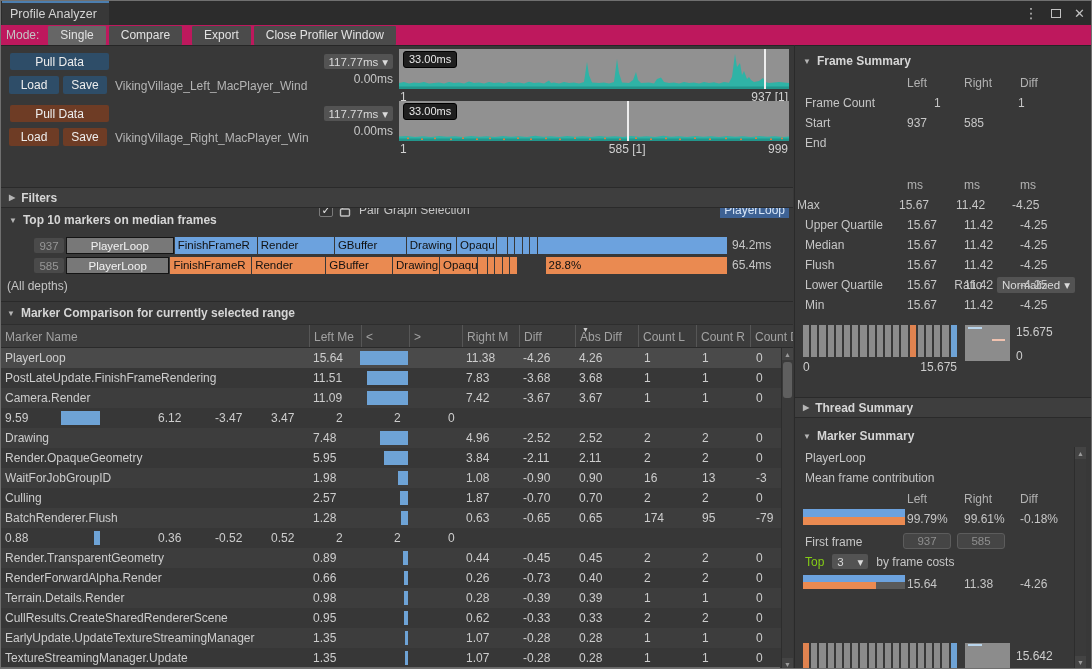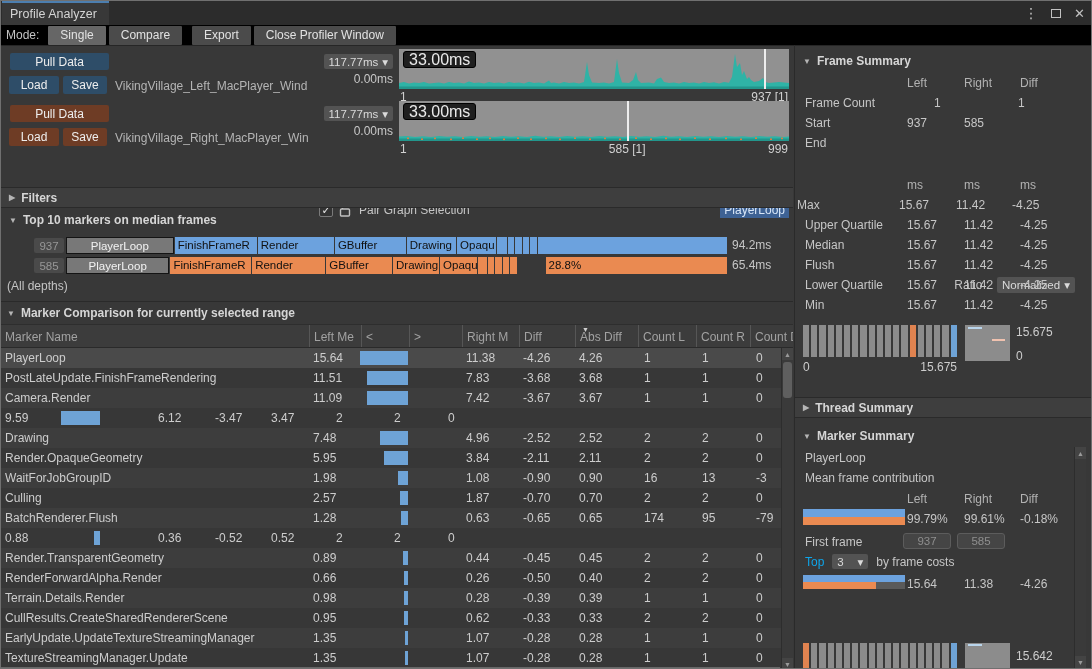--- a/index.html
+++ b/index.html
@@ -8,37 +8,37 @@
 
   
   .titlebar{position:absolute;left:0;top:0;width:100%;height:24px;background:#2c2c2c;}
   .doc-tab{position:absolute;left:1px;top:0;width:107px;height:24px;background:#383838;border-top:2px solid #4c7eaf;color:#d4d4d4;display:flex;align-items:center;padding-left:8px;font-size:12.5px;}
   .win-icons{position:absolute;right:6px;top:0;height:24px;display:flex;align-items:center;gap:13px;color:#c2c2c2;}
   .kebab{font-size:14px;line-height:1;}
   .maxbox{width:10px;height:9px;border:1.5px solid #c2c2c2;}
   .closex{font-size:13px;line-height:1;}
 
   
-  .toolbar{position:absolute;left:0;top:24px;width:100%;height:21px;background:#000000;border-bottom:1px solid #262626;display:flex;align-items:center;padding-left:5px;gap:3px;}
+  .toolbar{position:absolute;left:0;top:24px;width:100%;height:21px;background:#be185d;border-bottom:1px solid #262626;display:flex;align-items:center;padding-left:5px;gap:3px;}
   .toolbar .mode{color:#c4c4c4;margin-right:6px;}
   .tbtn{height:19px;display:flex;align-items:center;padding:0 12px;background:#4b4b4b;color:#e2e2e2;border-radius:1px;}
   .tbtn.active{background:#666;}
   .tbtn.gap{margin-left:7px;}
 
   
   .btn{display:flex;align-items:center;justify-content:center;border-radius:2px;color:#eee;}
   .btn.blue{background:#2e4d68;}
   .btn.orange{background:#6e3c25;}
   .fname{position:absolute;color:#b4b4b4;}
   .rangebox{position:absolute;width:74px;text-align:right;}
   .ddl{display:inline-flex;align-items:center;justify-content:flex-end;gap:4px;background:#535353;border-radius:2px;height:15px;padding:0 5px;color:#dadada;font-size:11.5px;}
   .minms{color:#c8c8c8;margin-top:3px;font-size:12px;}
   .graph{position:absolute;left:398px;width:390px;height:40px;background:#919191;overflow:hidden;}
   .graph svg{display:block;width:100%;height:100%;}
-  .badge{position:absolute;left:4px;top:2px;background:#1f1f1f;border:1px solid #000;border-radius:3px;padding:0 5px;color:#e9e9e9;font-size:16px;line-height:15px;}
+  .badge{position:absolute;left:4px;top:2px;background:#1f1f1f;border:1px solid #000;border-radius:3px;padding:0 5px;color:#e9e9e9;font-size:11px;line-height:15px;}
   .axis{position:absolute;left:398px;width:390px;height:13px;color:#d2d2d2;font-size:12px;}
   .axis .a-l{position:absolute;left:1px;}
   .axis .a-m{position:absolute;left:50%;transform:translateX(-50%);}
   .axis .a-r{position:absolute;right:1px;}
   .selline{position:absolute;top:0;width:1.5px;height:100%;background:#ededed;}
 
   .pairrow{position:absolute;left:0;top:157px;width:792px;height:18px;}
   .chk{position:absolute;left:318px;top:1px;width:14px;height:14px;background:#333;border:1px solid #7a7a7a;border-radius:2px;color:#e8e8e8;font-size:11px;display:flex;align-items:center;justify-content:center;}
   .chip{position:absolute;right:4px;top:0;background:#3e6294;color:#d9e7f8;padding:1px 4px;}
 
@@ -465,21 +465,21 @@
         </div>
 
         <div class="trow">
           <div class="cell c-name">RenderForwardAlpha.Render</div>
           <div class="cell c-lm">0.66</div>
           <div class="barcell c-lt">
             <div class="cmpbar" style="width: 9%;"></div>
           </div>
           <div class="barcell c-gt"></div>
           <div class="cell c-rm">0.26</div>
-          <div class="cell c-df">-0.50</div>
+          <div class="cell c-df">-0.73</div>
           <div class="cell c-ab">0.40</div>
           <div class="cell c-cl" style="padding-left:6px;">2</div>
           <div class="cell c-cr" style="padding-left:6px;">2</div>
           <div class="cell c-cd" style="padding-left:6px;">0</div>
         </div>
 
         <div class="trow">
           <div class="cell c-name">Terrain.Details.Render</div>
           <div class="cell c-lm">0.98</div>
           <div class="barcell c-lt">
@@ -698,21 +698,21 @@
       <span></span>
       <span>99.79%</span>
       <span>99.61%</span>
       <span>-0.18%</span>
     </div>
     <div style="position:absolute;left:10px;top:490px;color:#c6c6c6;">First frame</div>
     <div class="ffbtn" style="position:absolute;left:108px;top:488px;">937</div>
     <div class="ffbtn" style="position:absolute;left:162px;top:488px;">585</div>
 
     <div style="position:absolute;left:10px;top:509px;display:flex;align-items:center;gap:8px;">
-      <span style="color:#0ea5e9;">Top</span>
+      <span style="color:#84cc16;">Top</span>
       <span class="ddl" style="width:36px;justify-content:space-between;">
           <span>3</span>
           <span>▾</span>
         </span>
       <span style="color:#c6c6c6;">by frame costs</span>
     </div>
 
     <div class="stackbars" style="top:530px;">
       <div class="sb" style="height:7px;">
           <div class="fill" style="width:100%;background:#6ca2de;"></div>

